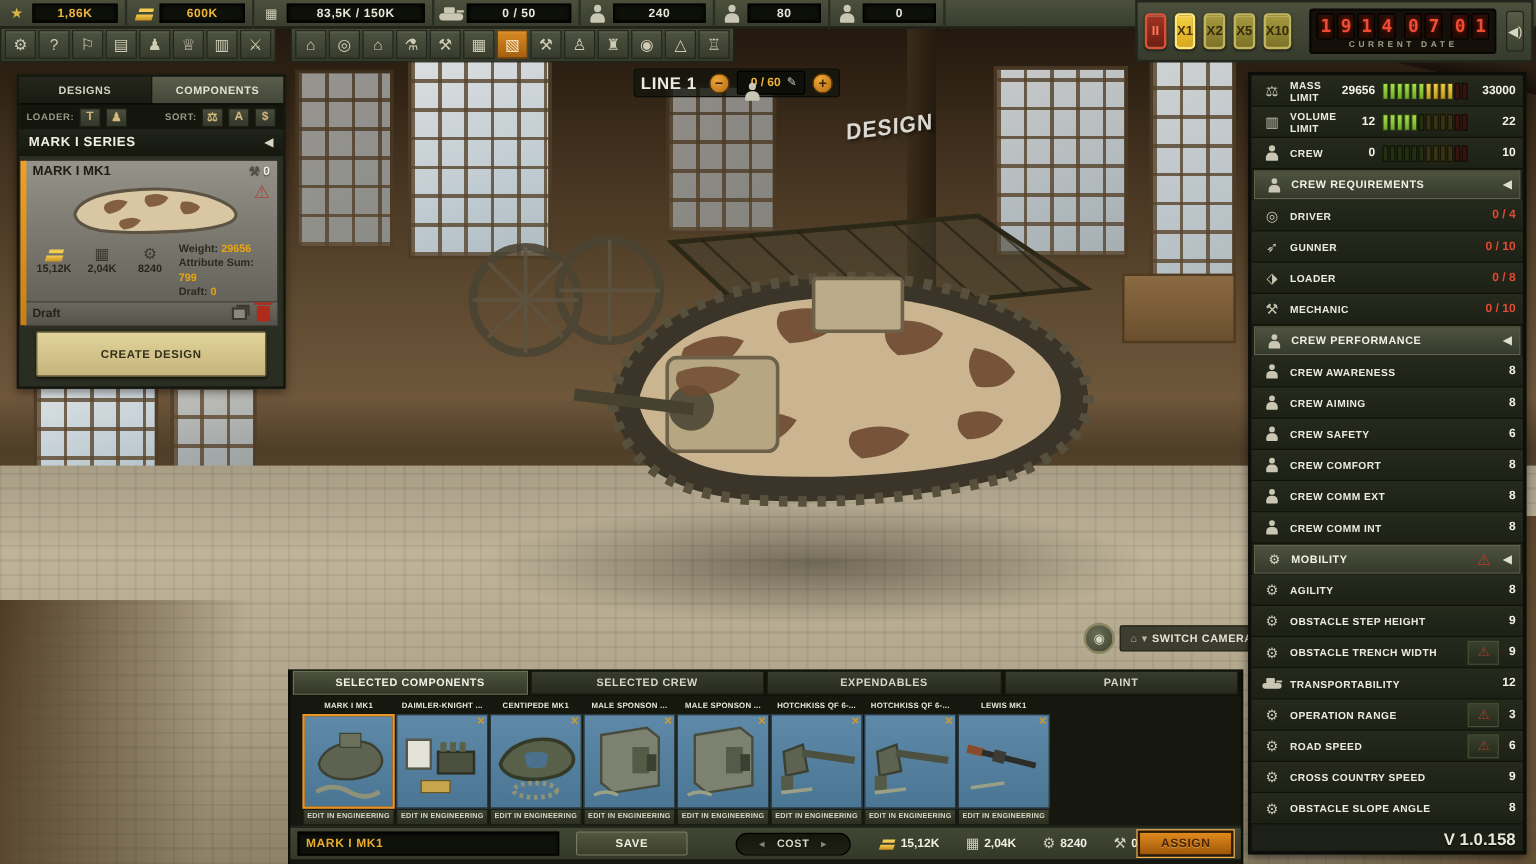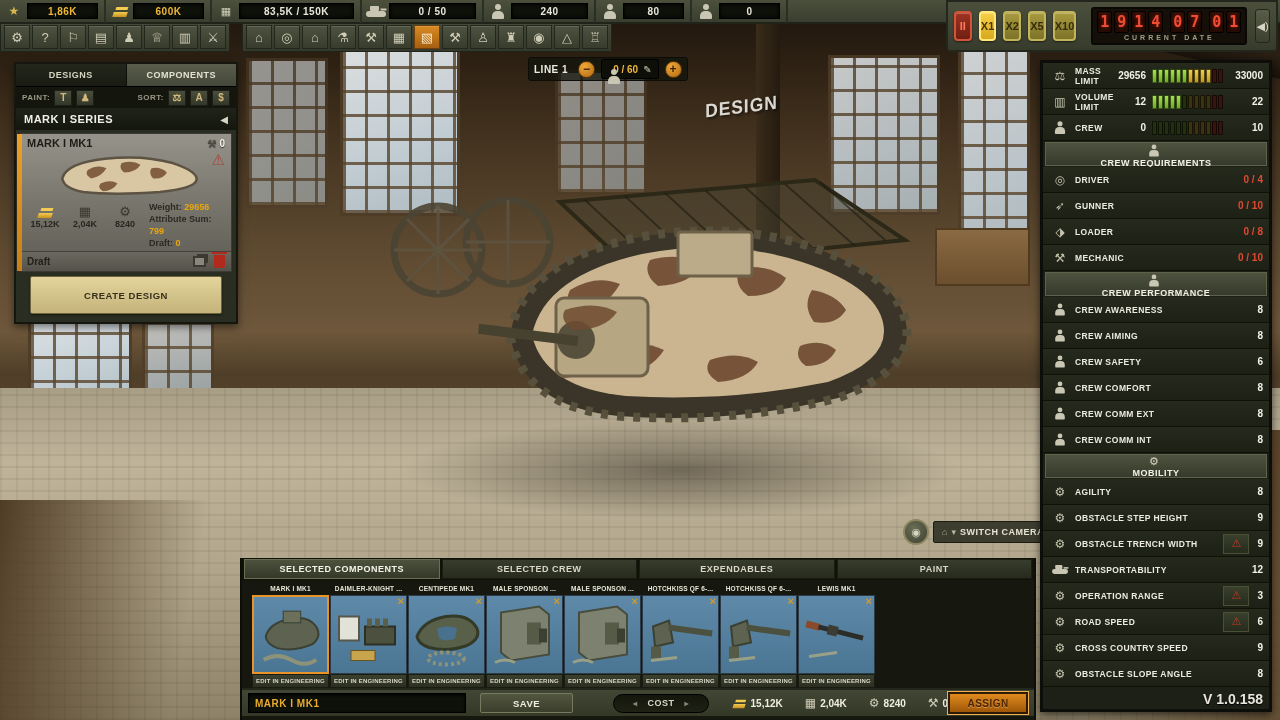--- a/index.html
+++ b/index.html
@@ -97,21 +97,21 @@
   .attrcol b { color:#e8a50f; font-weight:bold; }
   .draftrow { height:20px; background:linear-gradient(180deg,#6b695f,#54524a); border-top:1px solid #44423a; display:flex; align-items:center; padding:0 6px; }
   .draftrow .st { flex:1; font-size:10px; font-weight:bold; color:#22211b; }
   .copyic { width:13px; height:11px; border:2px solid #3c3a30; position:relative; margin-right:8px; cursor:pointer; background:#8a887e; box-shadow:3px -3px 0 -1px #3c3a30; }
   .trashic { width:11px; height:13px; background:#b22a1c; border-radius:1px 1px 2px 2px; position:relative; cursor:pointer; }
   .trashic::before { content:""; position:absolute; left:-2px; top:-3px; width:15px; height:2px; background:#b22a1c; }
   .createbtn { margin:2px 14px 8px 14px; height:38px; background:linear-gradient(180deg,#e3d49c,#c4b47b); border:1px solid #6e653f; border-radius:2px; display:flex; align-items:center; justify-content:center; font-size:9.5px; font-weight:bold; color:#35301a; letter-spacing:.5px; cursor:pointer; box-shadow:0 1px 2px rgba(0,0,0,.5); }
 
   
   .linectl { position:absolute; left:528px; top:57px; height:24px; z-index:3; display:flex; align-items:center; background:rgba(18,20,12,.75); border:1px solid #0c0d08; border-radius:3px; padding:0 5px; }
-  .linectl .lbl { font-size:10px; font-weight:bold; color:#ecebdf; letter-spacing:.5px; margin-right:10px; }
+  .linectl .lbl { font-size:14px; font-weight:bold; color:#ecebdf; letter-spacing:.5px; margin-right:10px; }
   .roundbtn { width:17px; height:17px; border-radius:50%; background:radial-gradient(circle at 35% 30%, #f0a83a, #b06812); border:1px solid #5e3806; color:#3a2204; font-size:12px; font-weight:bold; display:flex; align-items:center; justify-content:center; cursor:pointer; }
   .linebox { display:flex; align-items:center; gap:5px; background:#0d0f08; border:1px solid #000; border-radius:2px; height:20px; padding:0 6px; margin:0 6px; }
   .linebox .cap { font-size:10px; font-weight:bold; color:#f0b63a; }
   .linebox .edit { color:#cfcdb8; font-size:10px; cursor:pointer; }
   .worker-ic { color:#e0c27a; }
 
   
   .switchcam { position:absolute; left:903px; top:519px; z-index:3; display:flex; align-items:center; }
   .camcircle { width:26px; height:26px; border-radius:50%; background:radial-gradient(circle at 40% 35%, #6a6e56, #3c402f); border:2px solid #8c8660; color:#d8d6c0; font-size:11px; display:flex; align-items:center; justify-content:center; cursor:pointer; }
   .campill { margin-left:4px; height:22px; background:rgba(40,42,30,.85); border:1px solid #1a1c12; border-radius:2px; display:flex; align-items:center; gap:4px; padding:0 8px; cursor:pointer; }
@@ -125,21 +125,21 @@
   .rrow .rlbl { font-size:8.5px; font-weight:bold; color:#ecebe0; letter-spacing:.4px; flex:1; }
   .rrow .rcur { font-size:10px; font-weight:bold; color:#f2f1e8; margin-right:6px; }
   .rrow .rmax { font-size:10px; font-weight:bold; color:#f2f1e8; margin-left:6px; width:34px; text-align:right; }
   .rrow .rval { font-size:10px; font-weight:bold; color:#f2f1e8; }
   .rrow .rval.red { color:#e04a32; }
   .bar { display:flex; gap:1px; }
   .seg { width:5px; height:14px; border-radius:1px; border:1px solid rgba(0,0,0,.6); }
   .seg.g { background:#23300f; } .seg.g.lit { background:linear-gradient(180deg,#a6e04e,#6faa28); }
   .seg.y { background:#3a3210; } .seg.y.lit { background:linear-gradient(180deg,#f0d048,#c09a20); }
   .seg.r { background:#38140e; }
-  .rsection { height:24px; margin:1px 2px; background:linear-gradient(180deg,#4e523f,#363a2b); border:1px solid #5e624c; display:flex; align-items:center; padding:0 6px;flex-direction:column; }
+  .rsection { height:24px; margin:1px 2px; background:linear-gradient(180deg,#4e523f,#363a2b); border:1px solid #5e624c; display:flex; align-items:center; padding:0 6px; }
   .rsection .ric { width:20px; display:flex; justify-content:center; margin-right:4px; font-size:11px; color:#d6d4c0; }
   .rsection .rlbl { flex:1; font-size:9px; font-weight:bold; color:#f2f1e6; letter-spacing:.5px; }
   .rsection .warn { color:#c0392b; font-size:13px; margin-right:10px; }
   .rsection .arr { font-size:10px; color:#e0dfce; cursor:pointer; }
   .warnbtn { width:26px; height:20px; background:linear-gradient(180deg,#39402c,#262b1c); border:1px solid #4a5038; display:flex; align-items:center; justify-content:center; color:#c0392b; font-size:11px; margin-right:8px; cursor:pointer; }
   .version { position:absolute; right:6px; bottom:2px; font-size:14px; font-weight:bold; color:#e8e7dc; text-shadow:0 1px 1px #000; }
 
   
   .bottompanel { position:absolute; left:240px; top:558px; width:796px; height:162px; z-index:3; background:#16180f; border-left:2px solid #0c0d08; border-right:2px solid #0c0d08; }
   .btabs { display:flex; height:22px; background:#101208; gap:2px; padding:1px 2px; }
@@ -379,21 +379,21 @@
         <span>◀)</span>
       </div>
   </div>
 
   <div class="leftpanel">
     <div class="ltabs">
       <div class="ltab on">DESIGNS</div>
       <div class="ltab off">COMPONENTS</div>
     </div>
     <div class="filterbar">
-      <span class="fl-label">PAINT:</span>
+      <span class="fl-label">LOADER:</span>
       <span class="fl-btn">
           <span>T</span>
         </span>
       <span class="fl-btn">
           <span>♟</span>
         </span>
       <span class="fl-spacer"></span>
       <span class="fl-label">SORT:</span>
       <span class="fl-btn">
           <span>⚖</span>

